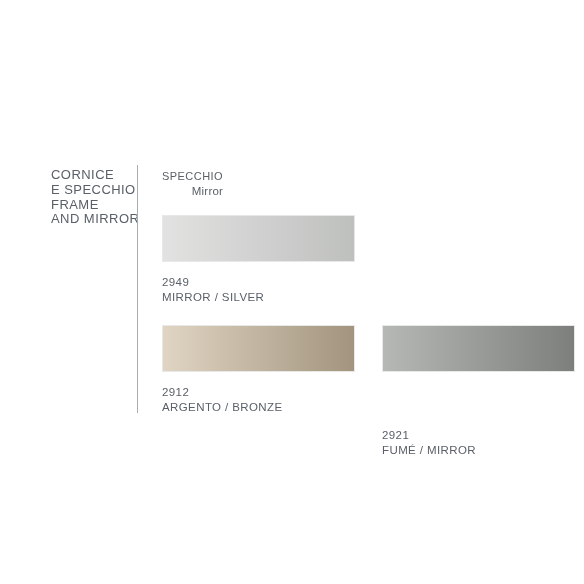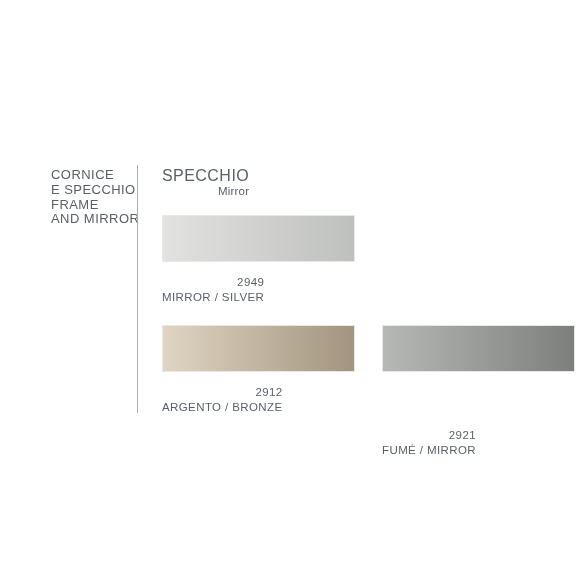--- a/index.html
+++ b/index.html
@@ -47,21 +47,21 @@
     background: #a8adb2;
   }
 
   
   .section-head {
     position: absolute;
     left: 162px;
     top: 169px;
   }
   .section-head .line1 {
-    font-size: 16px;
+    font-size: 11px;
     line-height: 14.6px;
     letter-spacing: 0.45px;
     color: #5a6068;
   }
   .section-head .line2 {
     font-size: 11.5px;
     line-height: 14.6px;
     letter-spacing: 0.2px;
     color: #5a6068;
     text-align: right;
@@ -88,21 +88,20 @@
     top: 325px;
   }
 
   
   .caption {
     position: absolute;
     font-size: 11.5px;
     line-height: 14.6px;
     letter-spacing: 0.4px;
     color: #5a6068;
-    text-align: right;
   }
   .caption .code {
     display: block;
   }
   .caption .name {
     display: block;
   }
   .cap-silver {
     left: 162px;
     top: 275px;

